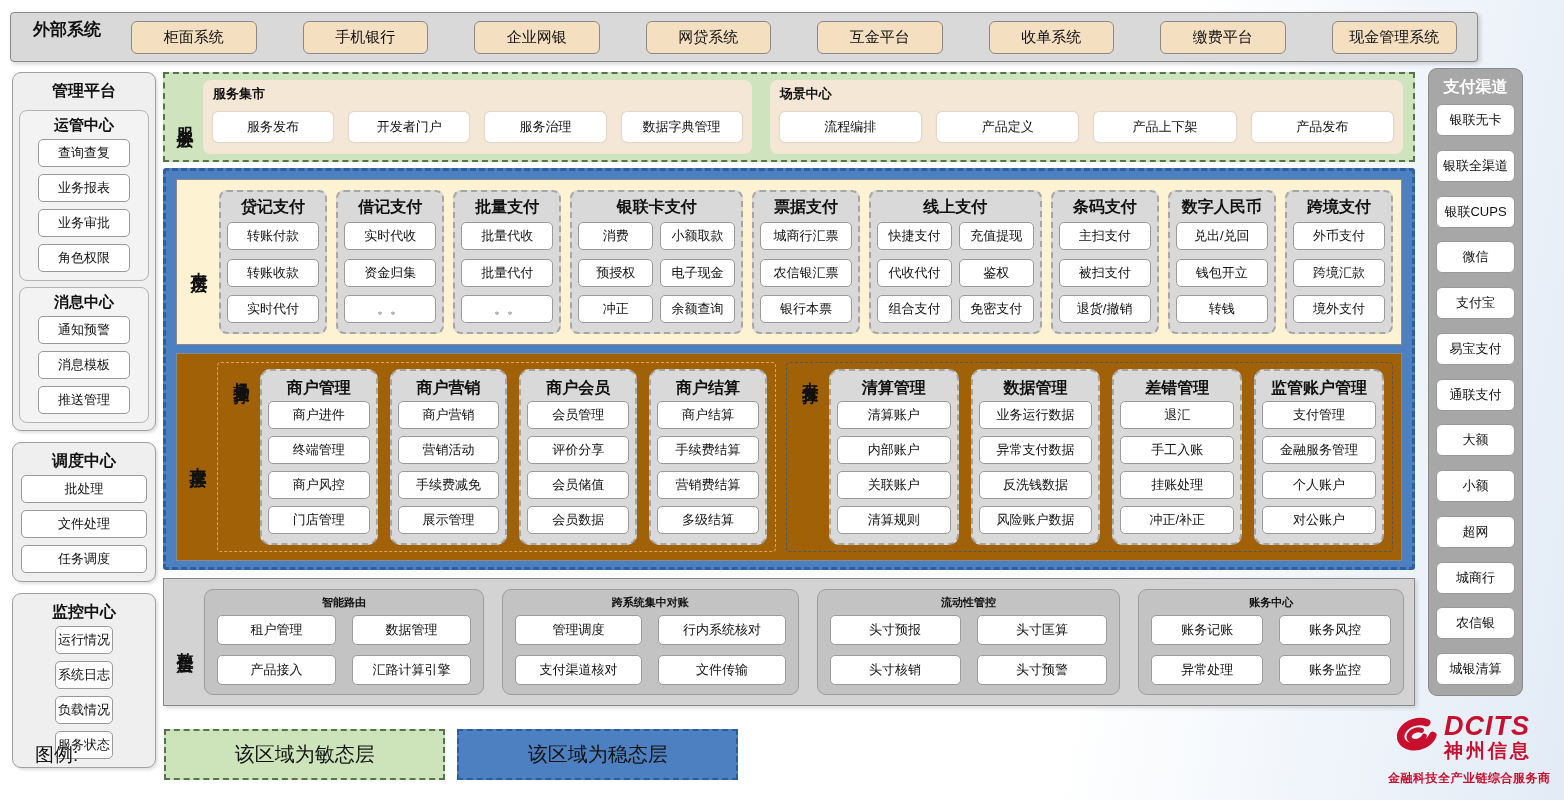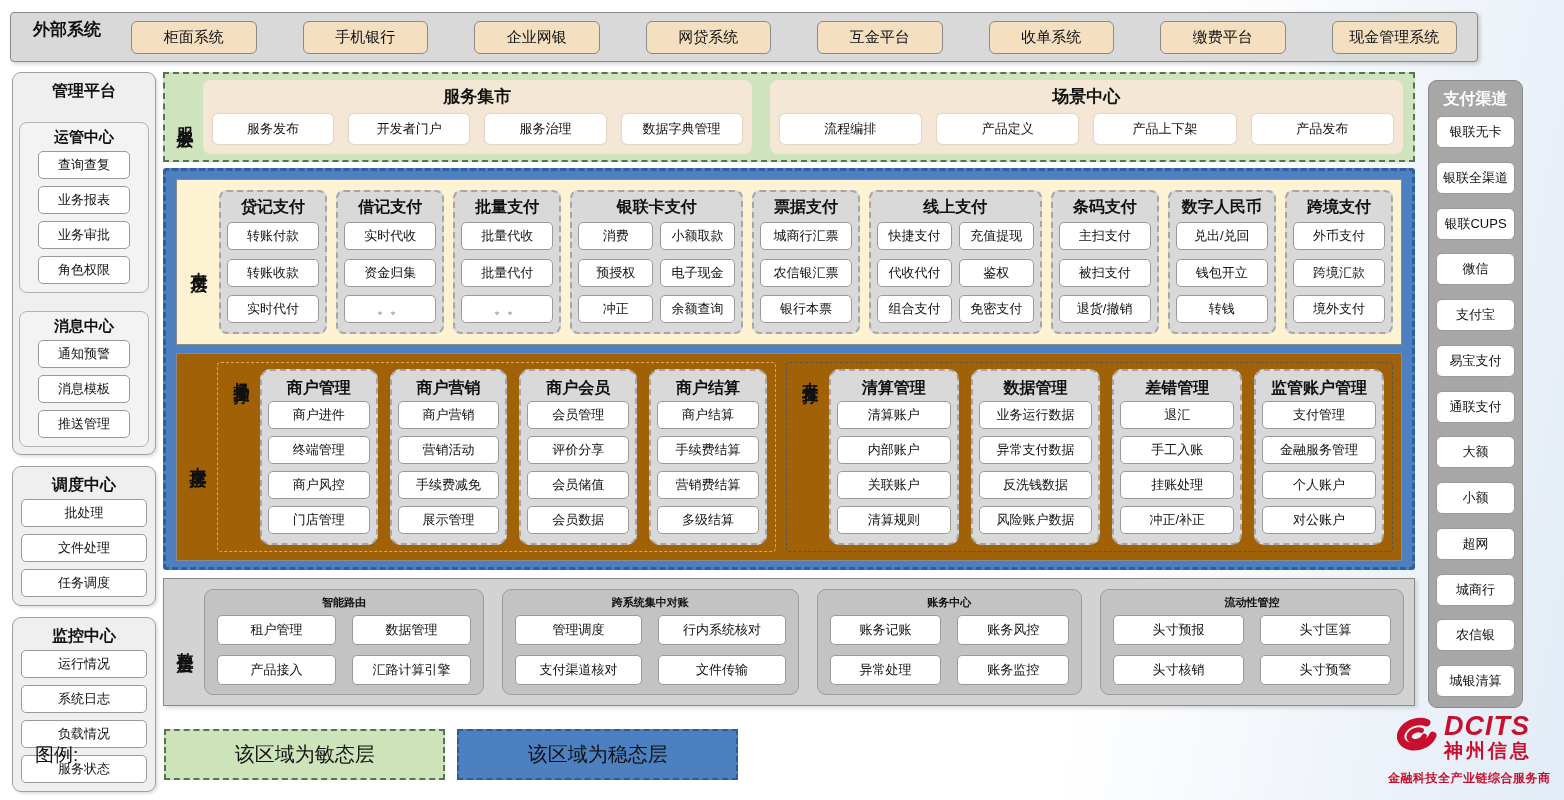--- a/index.html
+++ b/index.html
@@ -43,48 +43,48 @@
     display:flex; flex-direction:column; gap:11px;
   }
   .panel {
     background:#efefef; border:1.5px solid #a0a0a0; border-radius:9px;
     padding:5px 6px 7px; box-shadow:2px 2px 3px rgba(0,0,0,.12);
   }
   .panel.grow { flex:1; display:flex; flex-direction:column; }
   .panel-title { text-align:center; font-weight:bold; font-size:16px; padding:3px 0 2px; }
   .subpanel {
     background:#f3f3f3; border:1px solid #b3b3b3; border-radius:8px;
-    padding:3px 16px 7px; margin-top:18px;
+    padding:3px 16px 7px; margin-top:6px;
   }
   .subpanel-title { text-align:center; font-weight:bold; font-size:15px; padding:2px 0 3px; }
   .vlist { display:flex; flex-direction:column; gap:7px; padding:1px 2px; }
   .mgmt-groups { display:contents; }
   .mgmt-panels { display:contents; }
 
   
   .right-col {
-    position:absolute; left:1428px; top:80px; width:95px; height:628px;
+    position:absolute; left:1428px; top:68px; width:95px; height:628px;
     background:#a7a7a7; border:1px solid #8a8a8a; border-radius:9px;
     display:flex; flex-direction:column; padding:8px 7px 10px;
   }
   .right-title { color:#fff; font-weight:bold; font-size:16px; text-align:center; white-space:nowrap; }
   .right-items { flex:1; display:flex; flex-direction:column; justify-content:space-between; margin-top:6px; }
   .right-items .white-btn { padding:6px 1px; border-radius:6px; }
 
   
   .service-band {
     position:absolute; left:163px; top:72px; width:1252px; height:90px;
     background:#cfe3bf; border:2px dashed #55754d;
     display:flex; align-items:center; padding:6px 10px 6px 2px;
   }
   .service-band .vlabel { width:36px; height:100%; }
   .service-groups { flex:1; display:flex; gap:18px; height:100%; }
   .cream-panel { background:#f4e7d6; border-radius:8px; padding:3px 10px 8px; display:flex; flex-direction:column; }
   .cream-panel.f1 { flex:1; } .cream-panel.f2 { flex:1.16; } .cream-panel.f3 { flex:1.07; }
-  .cream-title { text-align:center; font-weight:bold; font-size:17px; padding:2px 0 4px; }
+  .cream-title { text-align:left; font-weight:bold; font-size:13px; padding:2px 0 4px; }
   .cream-items { flex:1; display:flex; gap:16px; align-items:center; }
   .cream-items .white-btn { flex:1; border:none; box-shadow:0 0 2px rgba(0,0,0,.25); padding:6px 2px; }
 
   
   .stable-region {
     position:absolute; left:163px; top:168px; width:1252px; height:402px;
     background:#4c80c0; border:3px dashed #2f5f9f; border-radius:3px;
     padding:8px 10px; display:flex; flex-direction:column; gap:8px;
   }
   .pay-band {
@@ -223,21 +223,21 @@
               <div class="white-btn">批处理</div>
 
               <div class="white-btn">文件处理</div>
 
               <div class="white-btn">任务调度</div>
             </div>
         </div>
       
         <div class="panel grow">
           <div class="panel-title">监控中心</div>
-          <div class="vlist" style="flex:1; justify-content:space-evenly;" data-repeat="items">
+          <div class="vlist" style="flex:1; justify-content:space-evenly;align-items:center;" data-repeat="items">
 
               <div class="white-btn">运行情况</div>
 
               <div class="white-btn">系统日志</div>
 
               <div class="white-btn">负载情况</div>
 
               <div class="white-btn">服务状态</div>
             </div>
         </div>
@@ -498,38 +498,38 @@
       <div class="int-panel g2">
         <div class="int-title">跨系统集中对账</div>
         <div class="int-items" data-repeat="integration_layer.groups.1.items">
 
         <div class="white-btn">管理调度</div>
             <div class="white-btn">行内系统核对</div>
             <div class="white-btn">支付渠道核对</div>
             <div class="white-btn">文件传输</div>
           </div>
       </div>
+      <div class="int-panel g3">
+        <div class="int-title">流动性管控</div>
+        <div class="int-items" data-repeat="integration_layer.groups.2.items">
+
+        <div class="white-btn">头寸预报</div>
+            <div class="white-btn">头寸匡算</div>
+            <div class="white-btn">头寸核销</div>
+            <div class="white-btn">头寸预警</div>
+          </div>
+      </div>
       <div class="int-panel g4">
         <div class="int-title">账务中心</div>
         <div class="int-items" data-repeat="integration_layer.groups.3.items">
 
         <div class="white-btn">账务记账</div>
             <div class="white-btn">账务风控</div>
             <div class="white-btn">异常处理</div>
             <div class="white-btn">账务监控</div>
-          </div>
-      </div>
-      <div class="int-panel g3">
-        <div class="int-title">流动性管控</div>
-        <div class="int-items" data-repeat="integration_layer.groups.2.items">
-
-        <div class="white-btn">头寸预报</div>
-            <div class="white-btn">头寸匡算</div>
-            <div class="white-btn">头寸核销</div>
-            <div class="white-btn">头寸预警</div>
           </div>
       </div>
     </div>
   </section>
 
   <aside class="right-col">
     <div class="right-title">支付渠道</div>
     <div class="right-items" data-repeat="payment_channels.items">
 
     <div class="white-btn">银联无卡</div>

